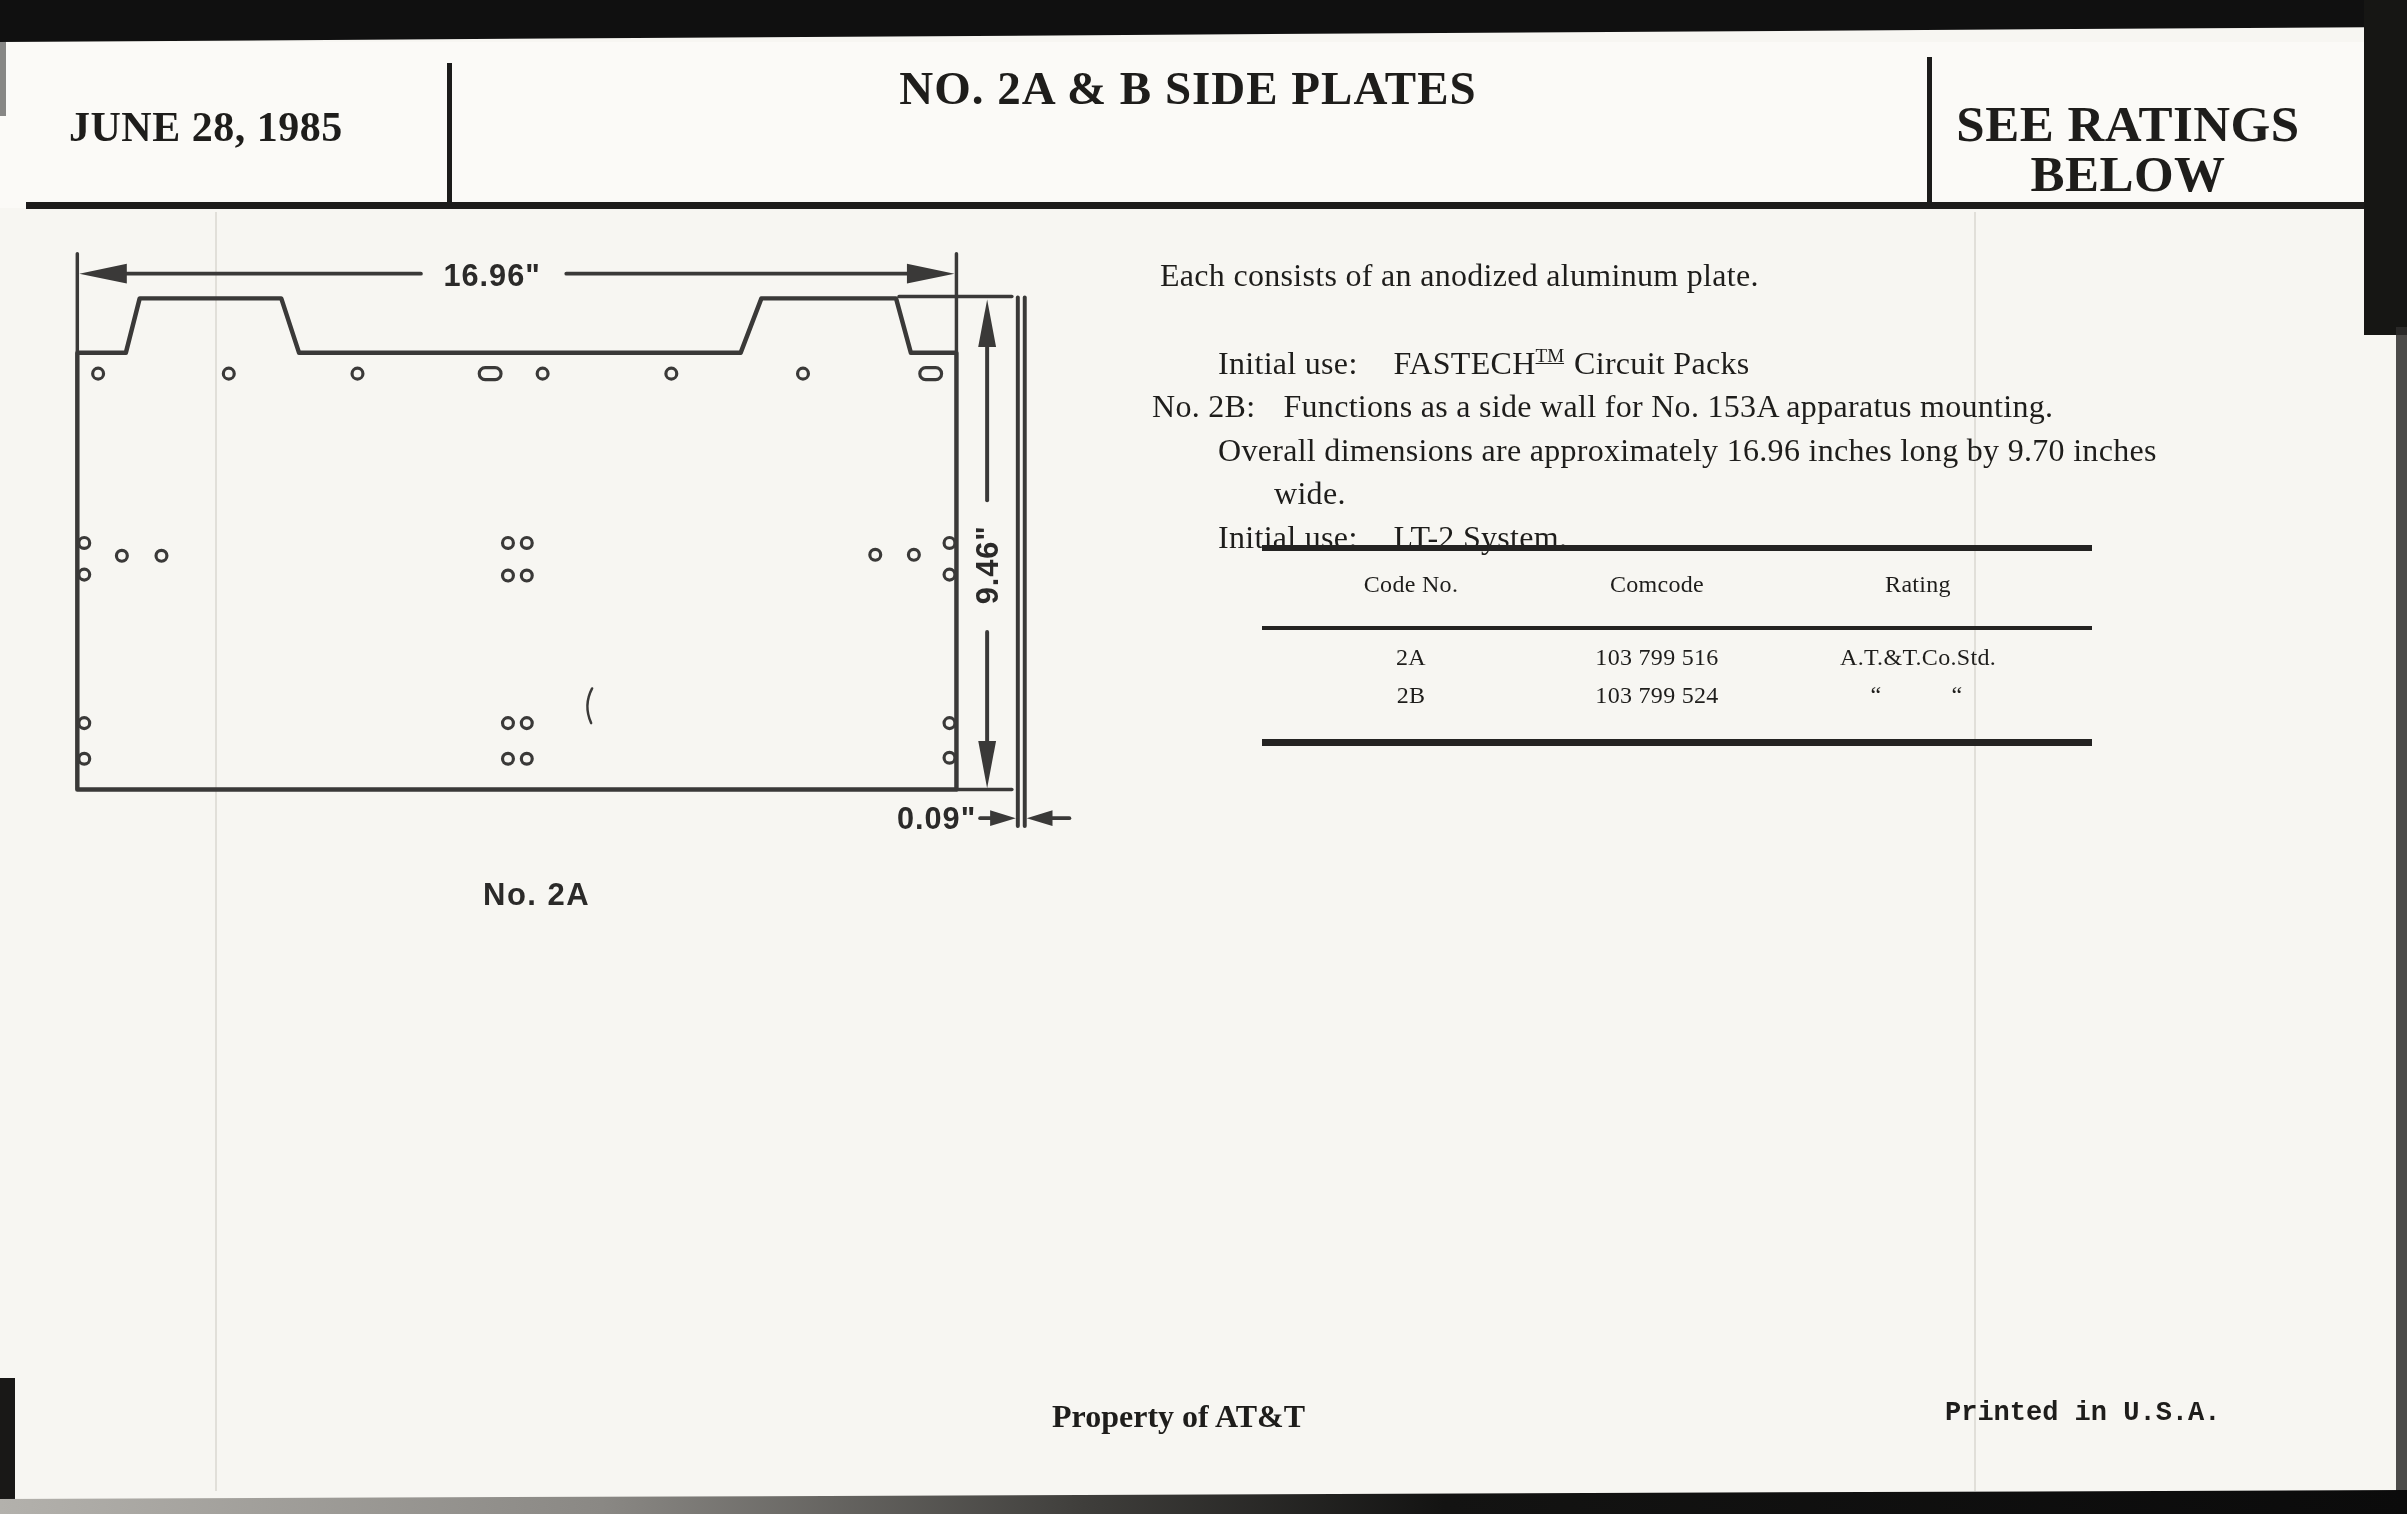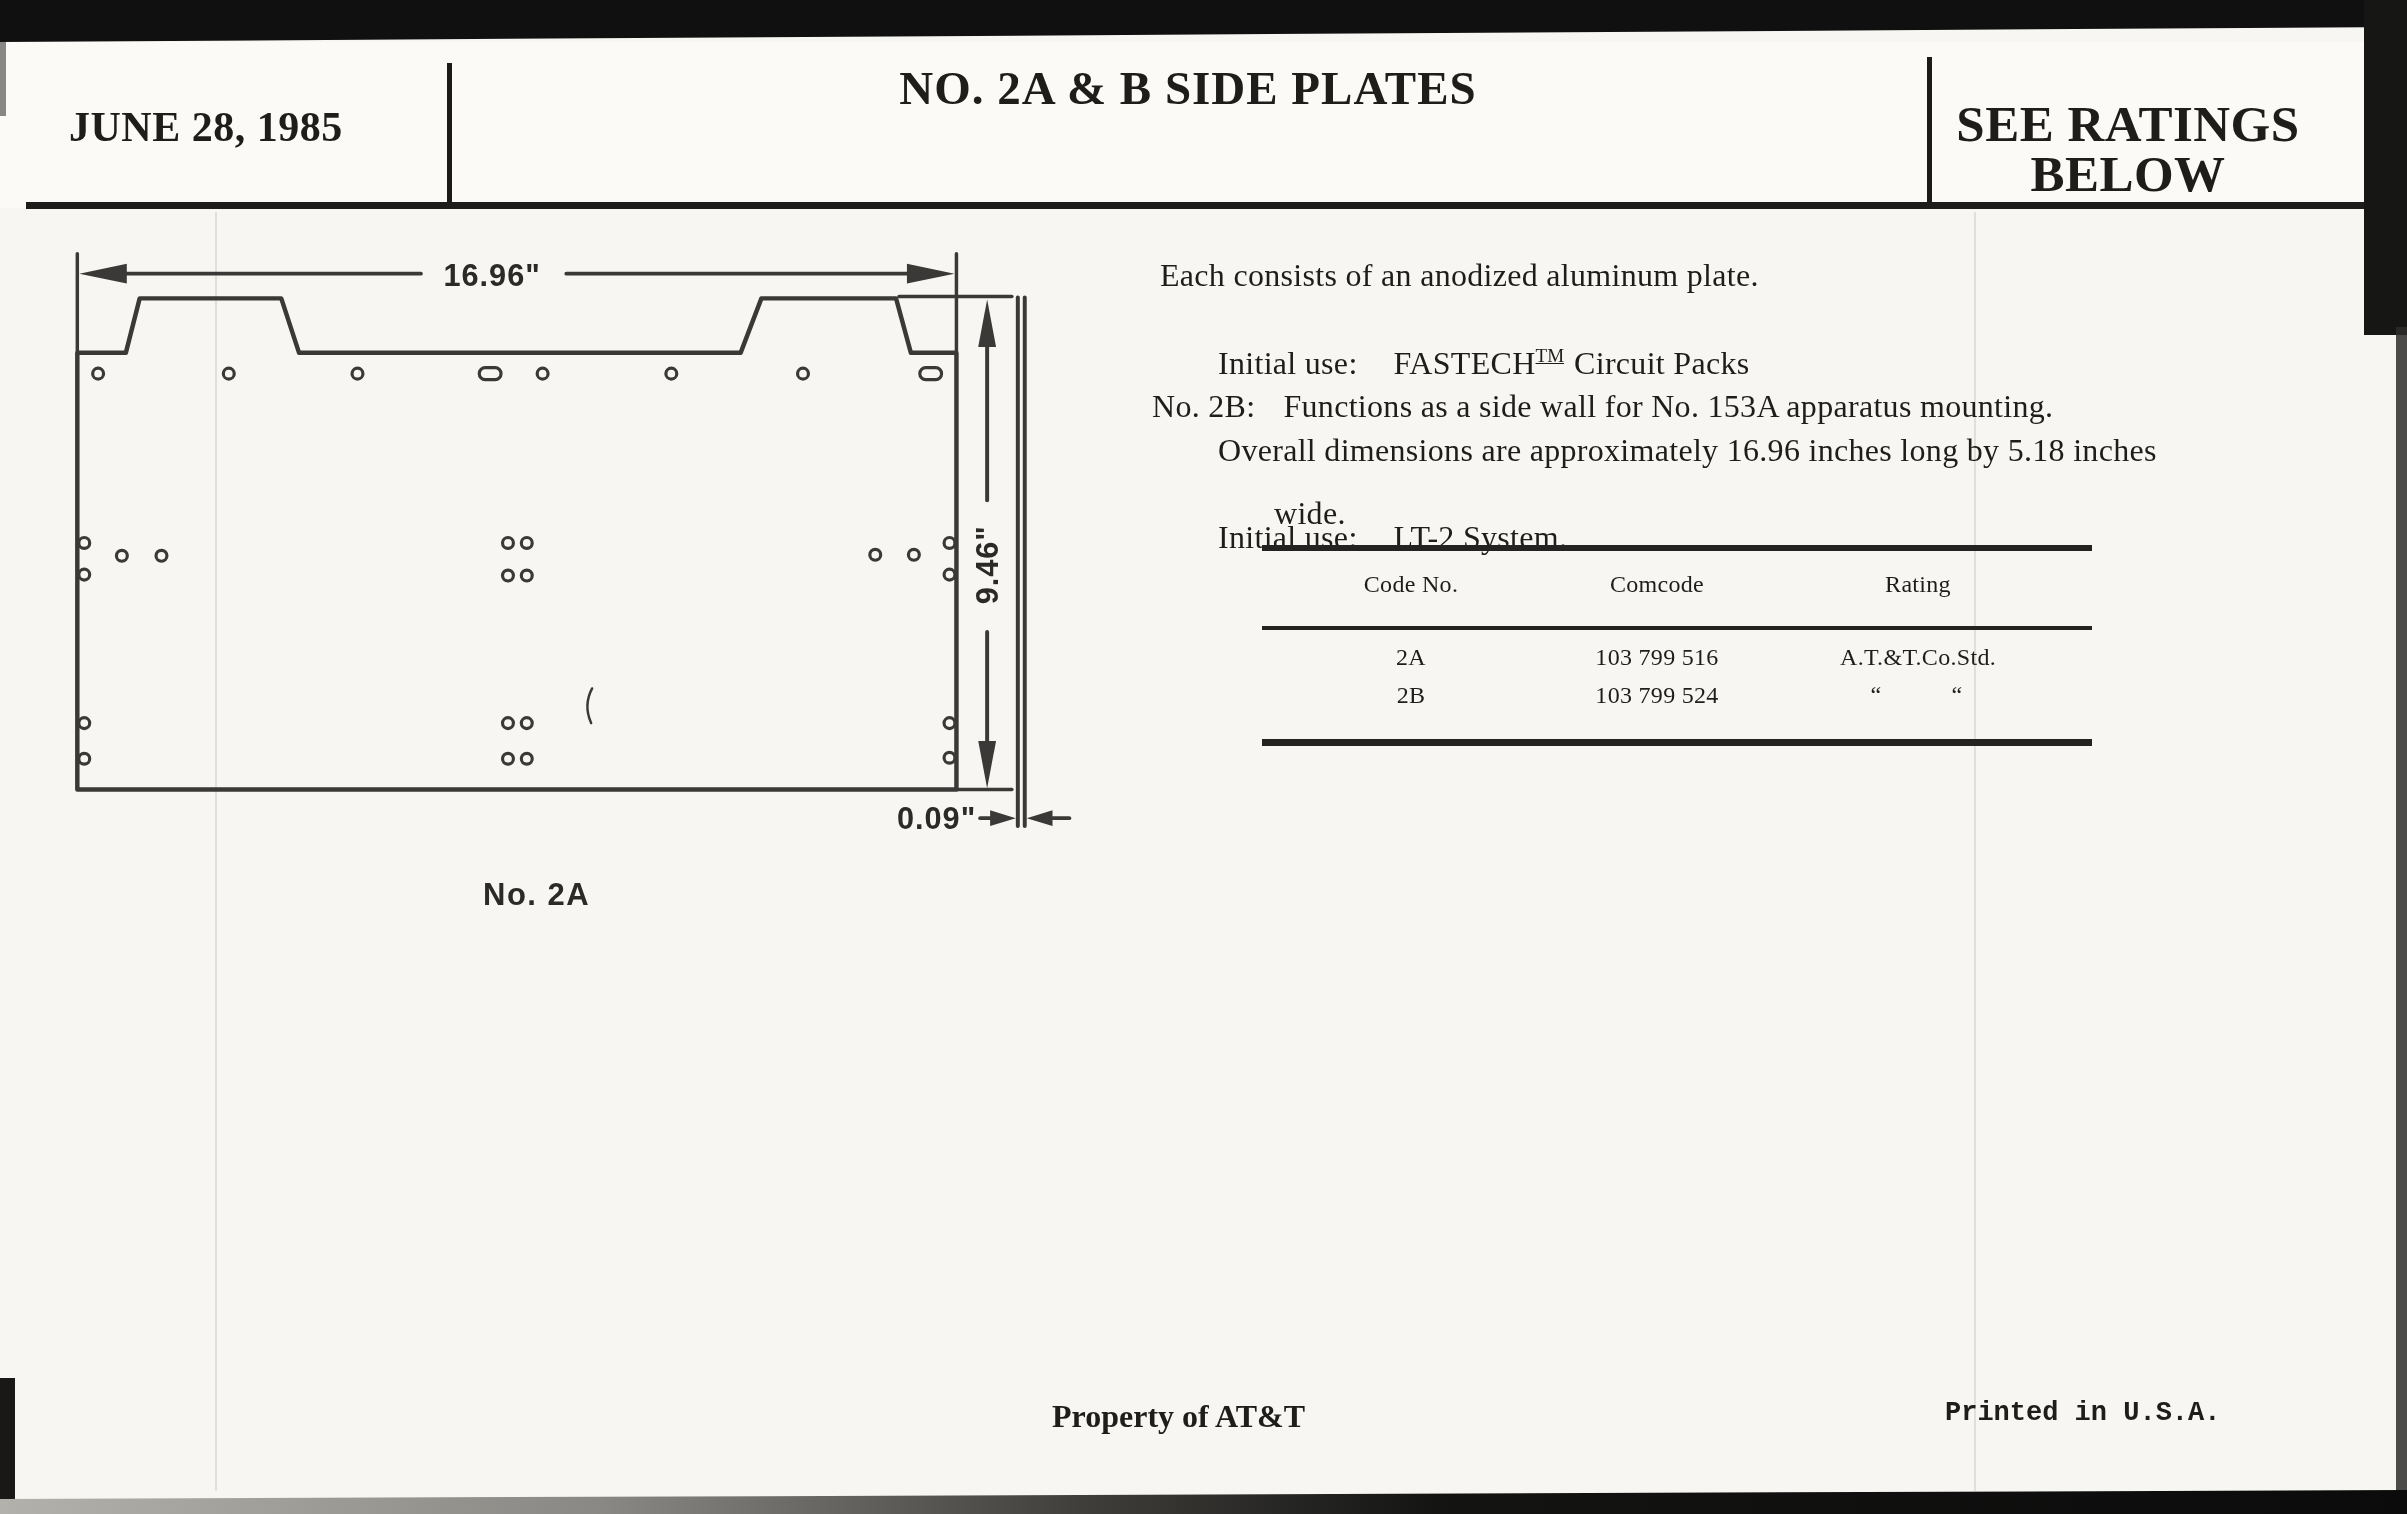--- a/index.html
+++ b/index.html
@@ -161,22 +161,22 @@
 
 
   <div class="abs desc-line" style="left:1218px;top:345px;">
     <span class="use-gap">Initial use:</span><span>FASTECH</span><span class="tm">TM</span><span class="prod-gap">Circuit Packs</span>
   </div>
 
   <div class="abs desc-line" style="left:1152px;top:388px;">
     <span class="lbl-gap">No. 2B:</span><span>Functions as a side wall for No. 153A apparatus mounting.</span>
   </div>
 
-  <div class="abs desc-line" style="left:1218px;top:432px;">Overall dimensions are approximately 16.96 inches long by 5.18 inches</div>
-  <div class="abs desc-line" style="left:1274px;top:495px;text-align:right;">wide.</div>
+  <div class="abs desc-line" style="left:1218px;top:432px;">Overall dimensions are approximately 16.96 inches long by 9.70 inches</div>
+  <div class="abs desc-line" style="left:1274px;top:475px;text-align:right;">wide.</div>
 
   <div class="abs desc-line" style="left:1218px;top:519px;">
     <span class="use-gap">Initial use:</span><span>LT-2 System.</span>
   </div>
 
   <div class="abs rt">
     <div class="rule top"></div>
     <span class="cell hdr c-code">Code No.</span>
     <span class="cell hdr c-com">Comcode</span>
     <span class="cell hdr c-rat">Rating</span>

